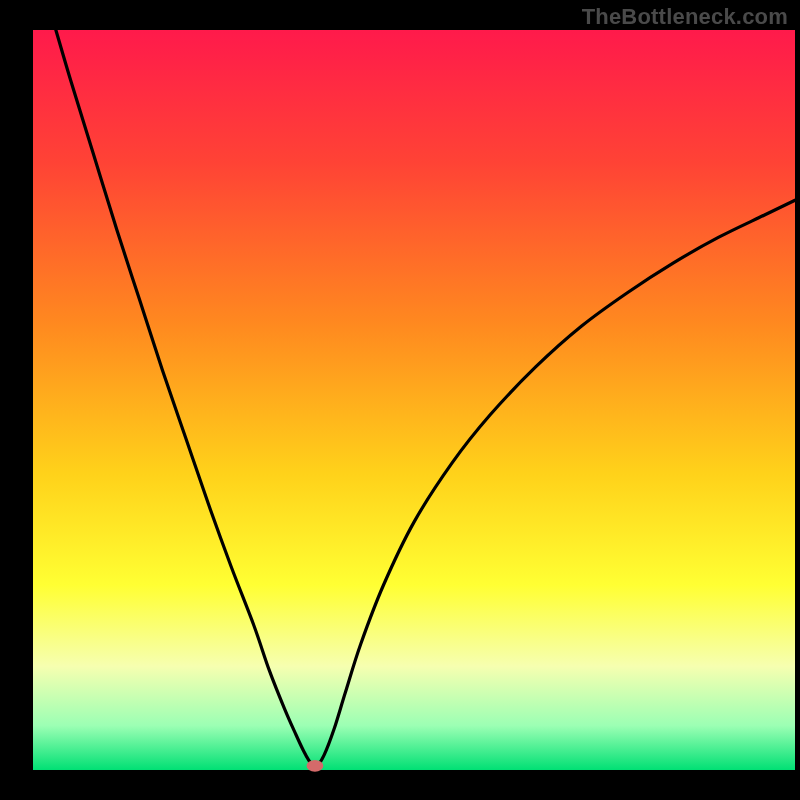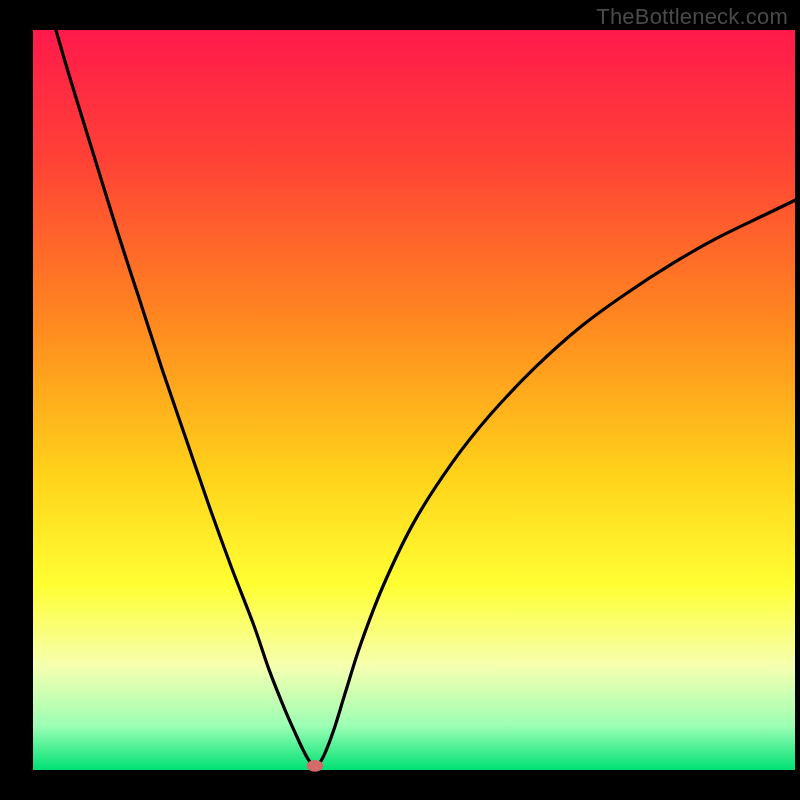--- a/index.html
+++ b/index.html
@@ -16,21 +16,21 @@
     width: 800px;
     height: 800px;
     background: #000;
   }
   .watermark {
     position: absolute;
     top: 4px;
     right: 12px;
     color: #4a4a4a;
     font-size: 22px;
-    font-weight: 400;
+    font-weight: 700;
     letter-spacing: 0.2px;
     z-index: 5;
     user-select: none;
   }
   svg {
     position: absolute;
     top: 0;
     left: 0;
   }
 </style>

